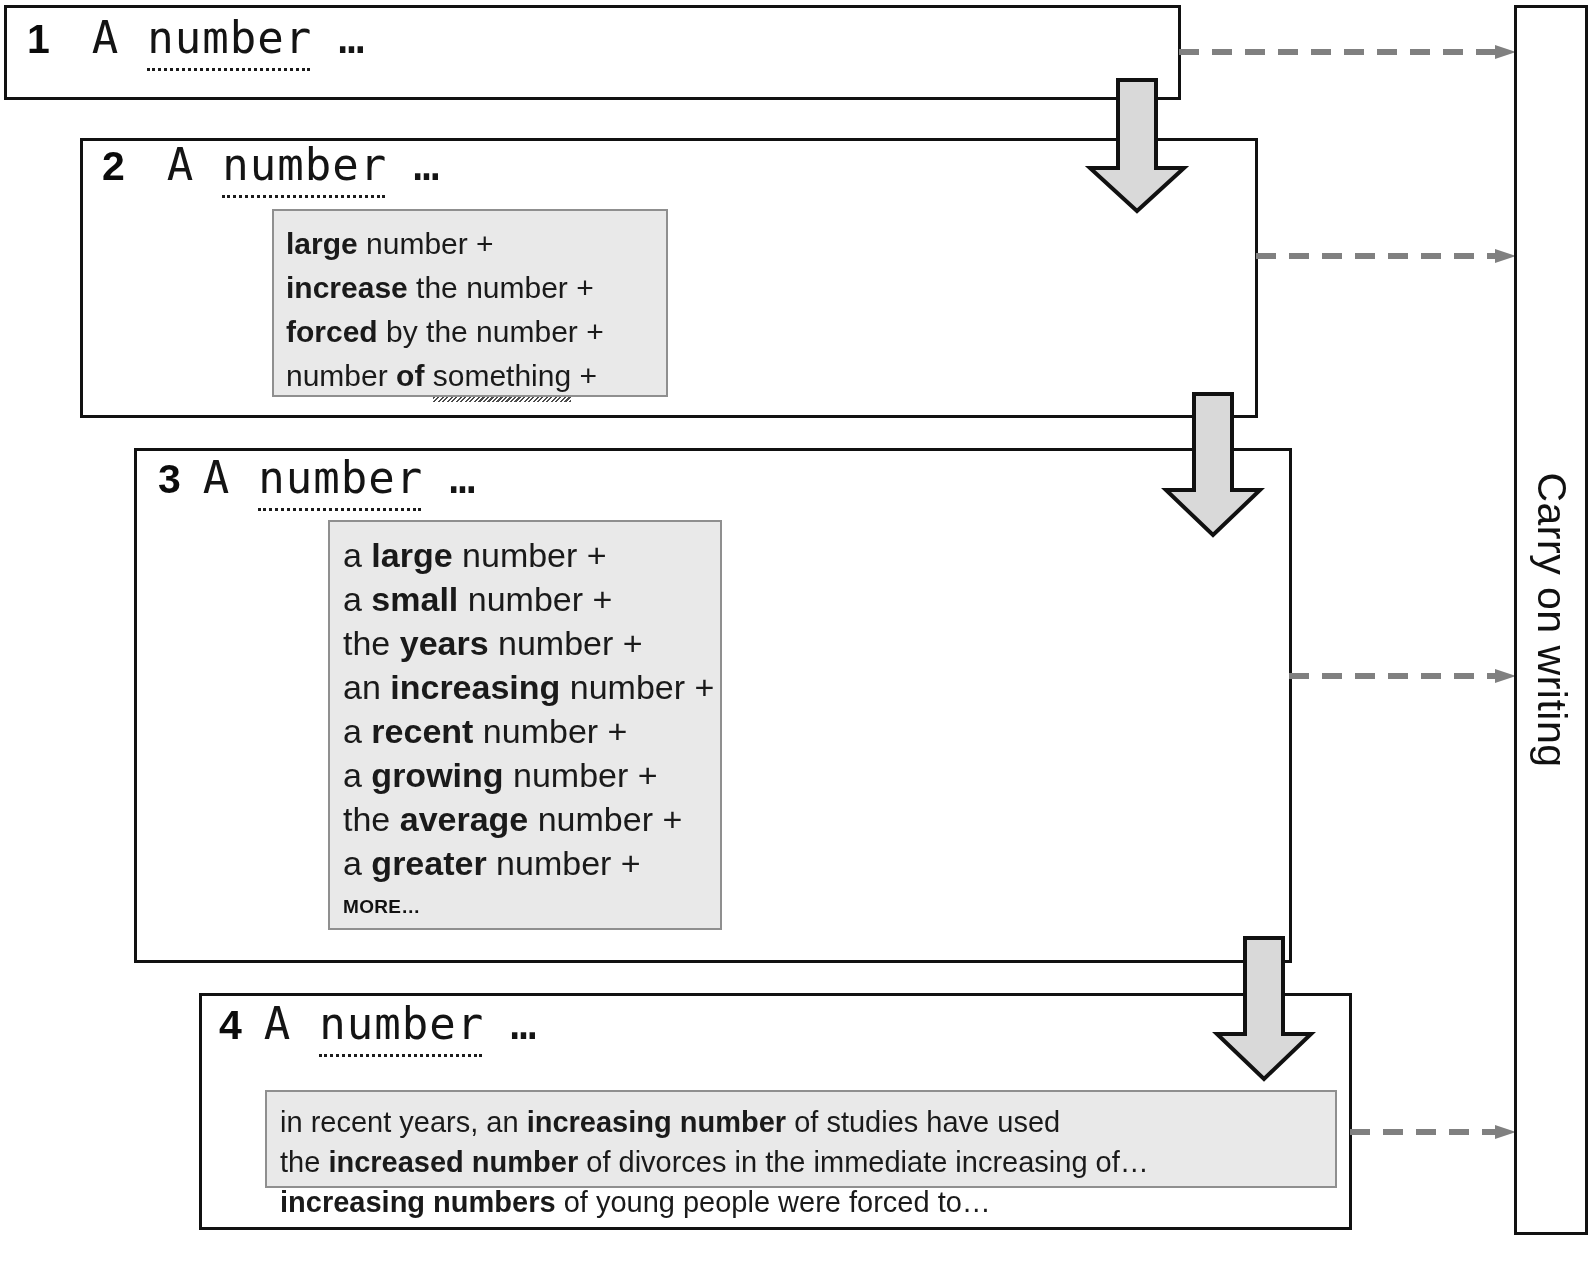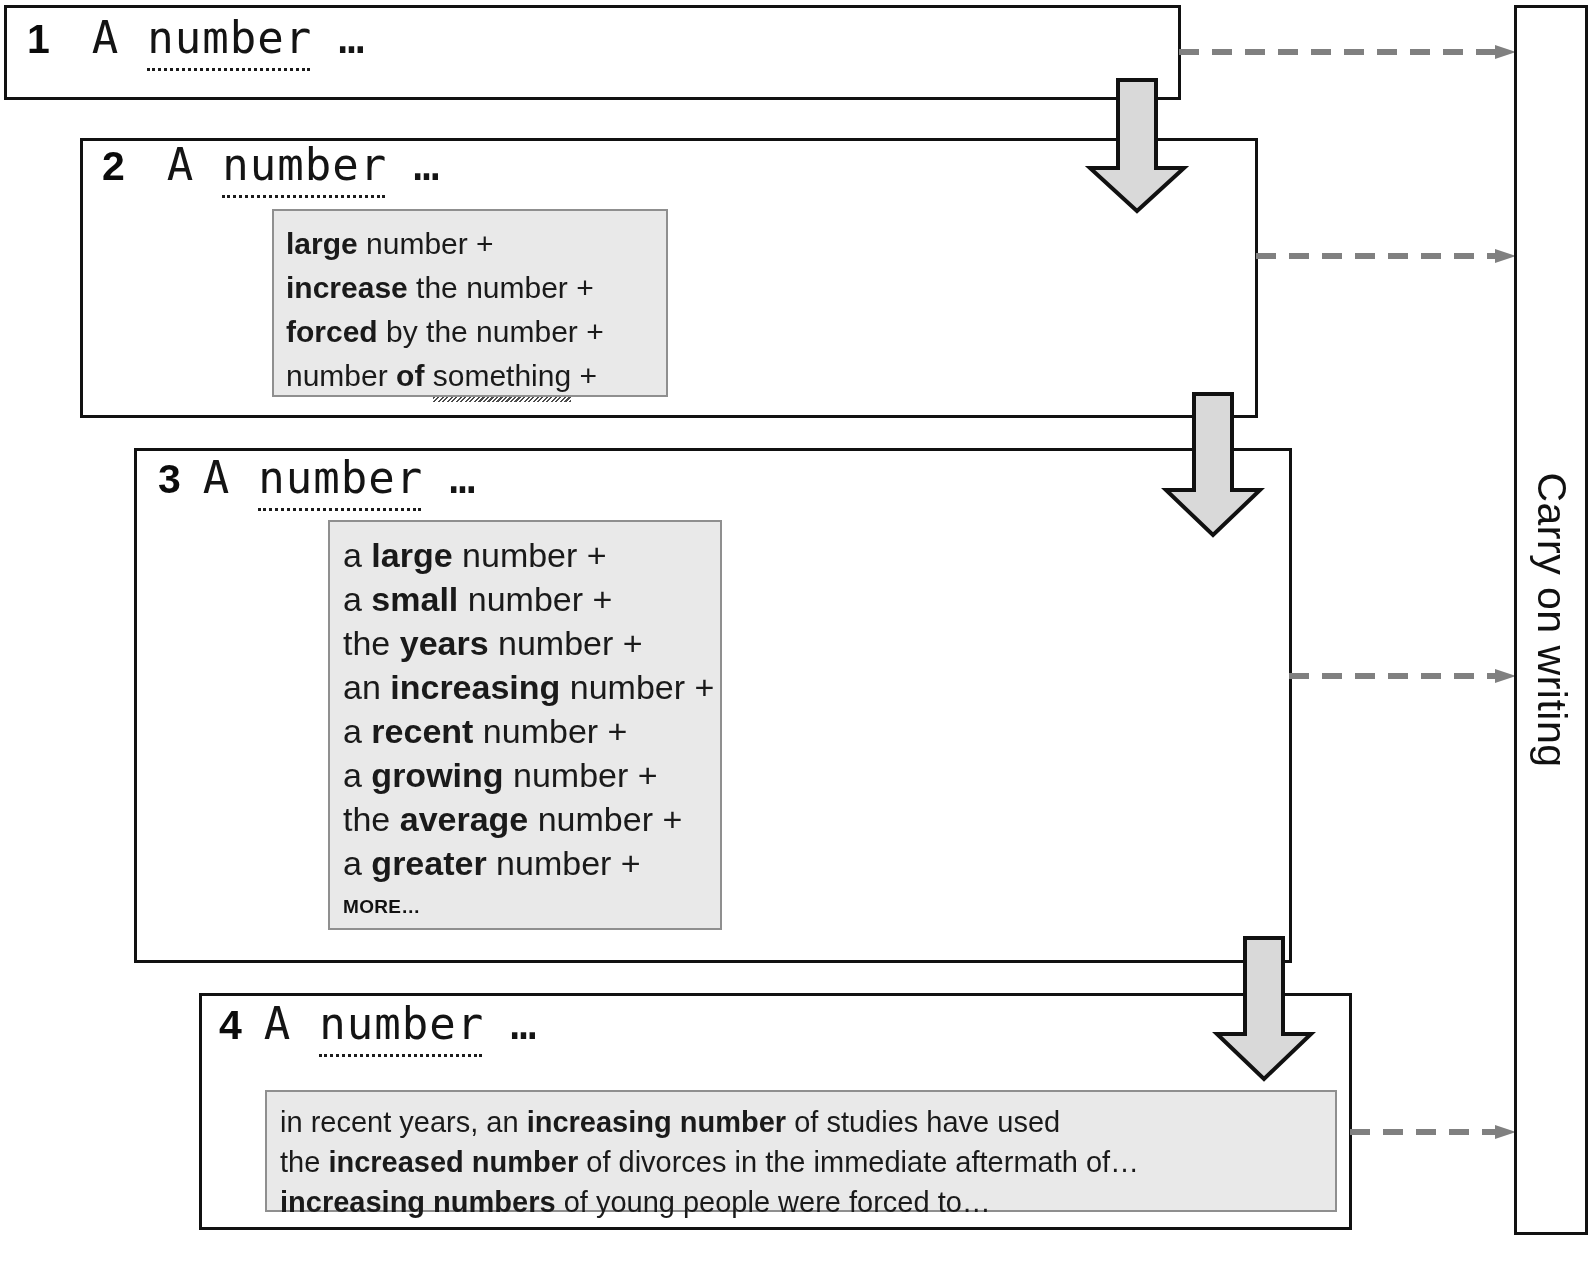--- a/index.html
+++ b/index.html
@@ -81,21 +81,21 @@
         transparent 1.6px,transparent 3.2px);
   }
 
   #s2{ left:272px; top:209px; width:396px; height:188px; padding:11px 0 0 12px; }
   #s2 .row{font-size:30px; line-height:44px;}
 
   #s3{ left:328px; top:520px; width:394px; height:410px; padding:11px 0 0 13px; }
   #s3 .row{font-size:34px; line-height:44px;}
   #s3 .more{font-size:19px; font-weight:bold; letter-spacing:.3px; line-height:44px;}
 
-  #s4{ left:265px; top:1090px; width:1072px; height:122px; padding:10px 0 0 13px; }
+  #s4{ left:265px; top:1090px; width:1072px; height:98px; padding:10px 0 0 13px; }
   #s4 .row{font-size:29px; line-height:40px;}
 
   
   .block-arrow{ position:absolute; }
   .block-arrow svg{display:block;}
 
   
   .dashed{ position:absolute; height:14px; }
   .dashed svg{display:block;}
 
@@ -203,21 +203,21 @@
     <span class="stage-mono" style="font-size:44px; margin-left:22px;">A</span>
     <span class="stage-mono dotted-word" style="font-size:44px; margin-left:28px;">number</span>
     <span class="stage-mono" style="font-size:44px; margin-left:26px;">…</span>
   </div>
 
   <div class="suggest" id="s4">
     <div class="row">
       <span>in recent years, an </span><b>increasing number</b><span> of studies have used</span>
     </div>
     <div class="row">
-      <span>the </span><b>increased number</b><span> of divorces in the immediate aftermath of…</span>
+      <span>the </span><b>increased number</b><span> of divorces in the immediate increasing of…</span>
     </div>
     <div class="row">
       <span> </span><b>increasing numbers</b><span> of young people were forced to…</span>
     </div>
   </div>
 
   <div class="block-arrow" style="left:1078px; top:78px;">
     <svg width="118" height="136" viewBox="0 0 118 136">
       <polygon points="40,2 78,2 78,90 106,90 59,133 12,90 40,90" fill="#d9d9d9" stroke="#111111" stroke-width="4" stroke-linejoin="miter"></polygon>
     </svg>

